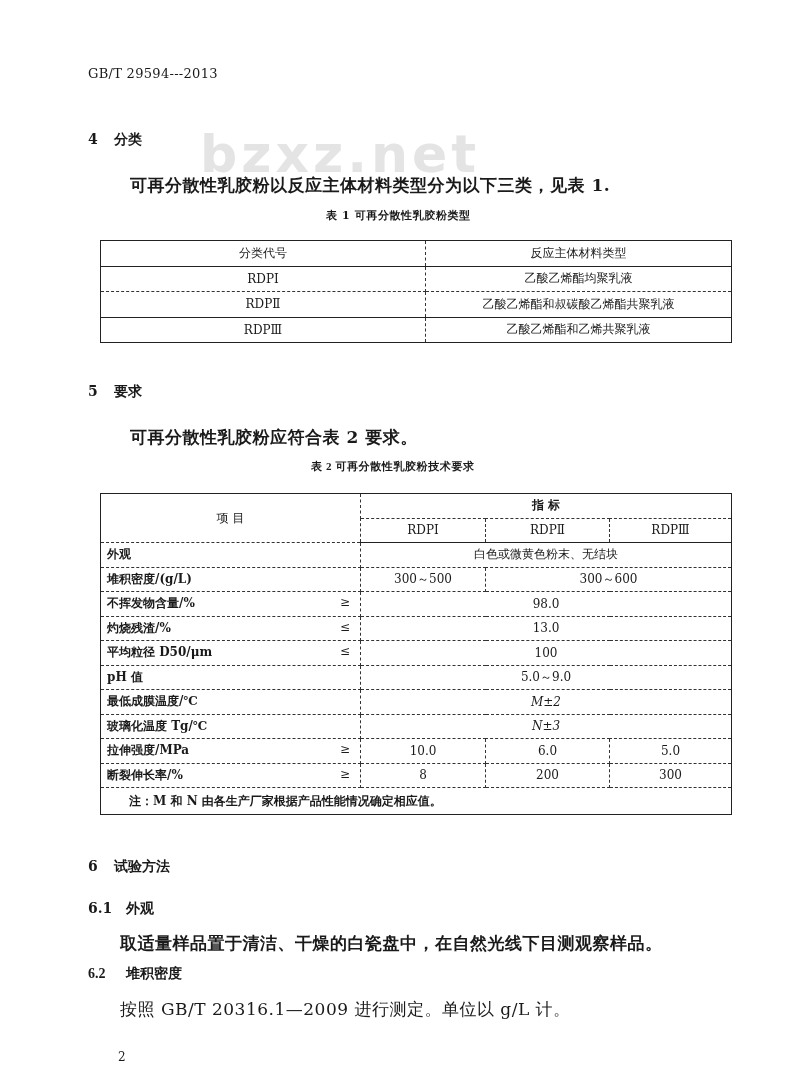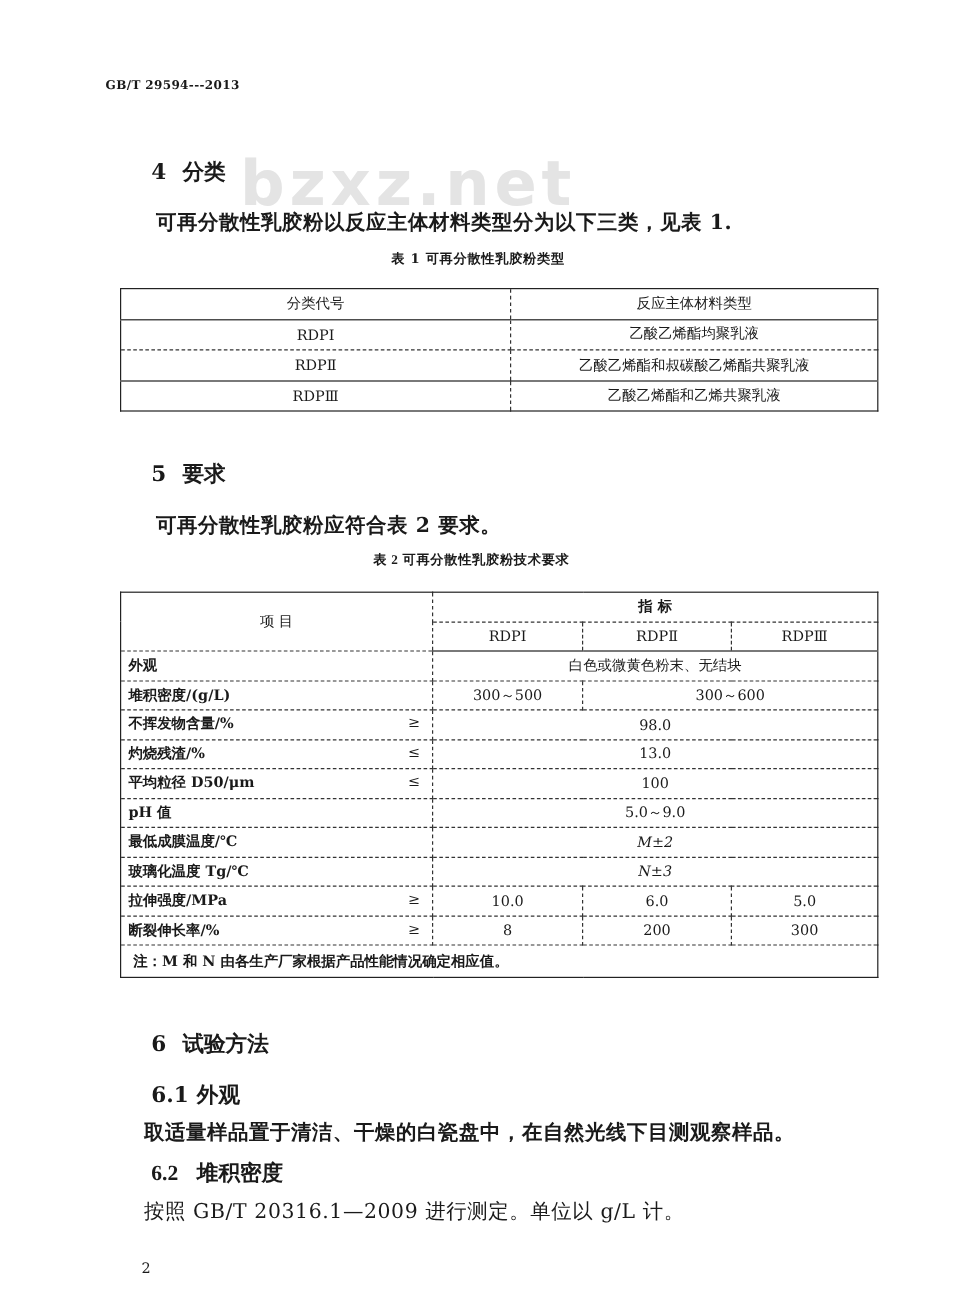--- a/index.html
+++ b/index.html
@@ -1,42 +1,42 @@
 <!DOCTYPE html>
 <html><head>
 <meta charset="utf-8">
 <style>
   html, body { margin: 0; padding: 0; }
   body {
     width: 800px; height: 1090px; background: #ffffff; position: relative; overflow: hidden;
     font-family: "DejaVu Serif", "Liberation Serif", serif; color: #1a1a1a;
   }
   .abs { position: absolute; }
-  .header-code { left: 88px; top: 66px; font-size: 10px; font-weight: bold; letter-spacing: 0.3px; }
+  .header-code { left: 88px; top: 66px; font-size: 13px; font-weight: normal; letter-spacing: 0.3px; }
   .watermark {
     left: 200px; top: 128px; font-family: "DejaVu Sans", sans-serif; font-weight: bold;
     font-size: 52px; color: #e4e4e4; letter-spacing: 4px; line-height: 1; z-index: 0;
   }
   .content { position: relative; z-index: 1; }
-  .h1 { font-size: 18px; font-weight: bold; margin-left: 38px; }
+  .h1 { font-size: 14px; font-weight: bold; }
   .h1 .num { display: inline-block; width: 26px; }
   .para { font-size: 17px; font-weight: bold; letter-spacing: 0.5px; }
   .caption { font-size: 11px; font-weight: bold; letter-spacing: 0.6px; }
   table { border-collapse: collapse; position: absolute; font-size: 12px; }
   td, th { border: 1px dashed #333; padding: 0; text-align: center; font-weight: normal; margin-top: 28px; }
   table.t1 { left: 100px; top: 240px; width: 632px; }
   table.t1 td { height: 24.5px; }
   table.t1 tr.head td { border-bottom: 1.5px solid #222; }
   table.t1 { border: 1.5px solid #222; }
   table.t2 { left: 100px; top: 493px; width: 632px; border: 1.5px solid #222; }
   table.t2 td { height: 23.5px; }
   table.t2 td.item { text-align: left; padding-left: 6px; font-weight: bold; font-size: 12px; position: relative; }
   table.t2 td.item .cmp { position: absolute; right: 10px; font-weight: normal; }
   table.t2 tr.hdr2 td { border-bottom: 1.5px solid #222; }
-  table.t2 td.note { text-align: left; padding-left: 10px; font-weight: bold; font-size: 12px; height: 26px; }
+  table.t2 td.note { text-align: left; padding-left: 28px; font-weight: bold; font-size: 12px; height: 26px; }
   .it { font-style: italic; }
   .page-num { left: 118px; top: 1050px; font-size: 12px; }
 </style>
 </head>
 <body>
 
 <div class="abs header-code">GB/T 29594---2013</div>
 <div class="abs watermark">bzxz.net</div>
 
 <div class="content">

